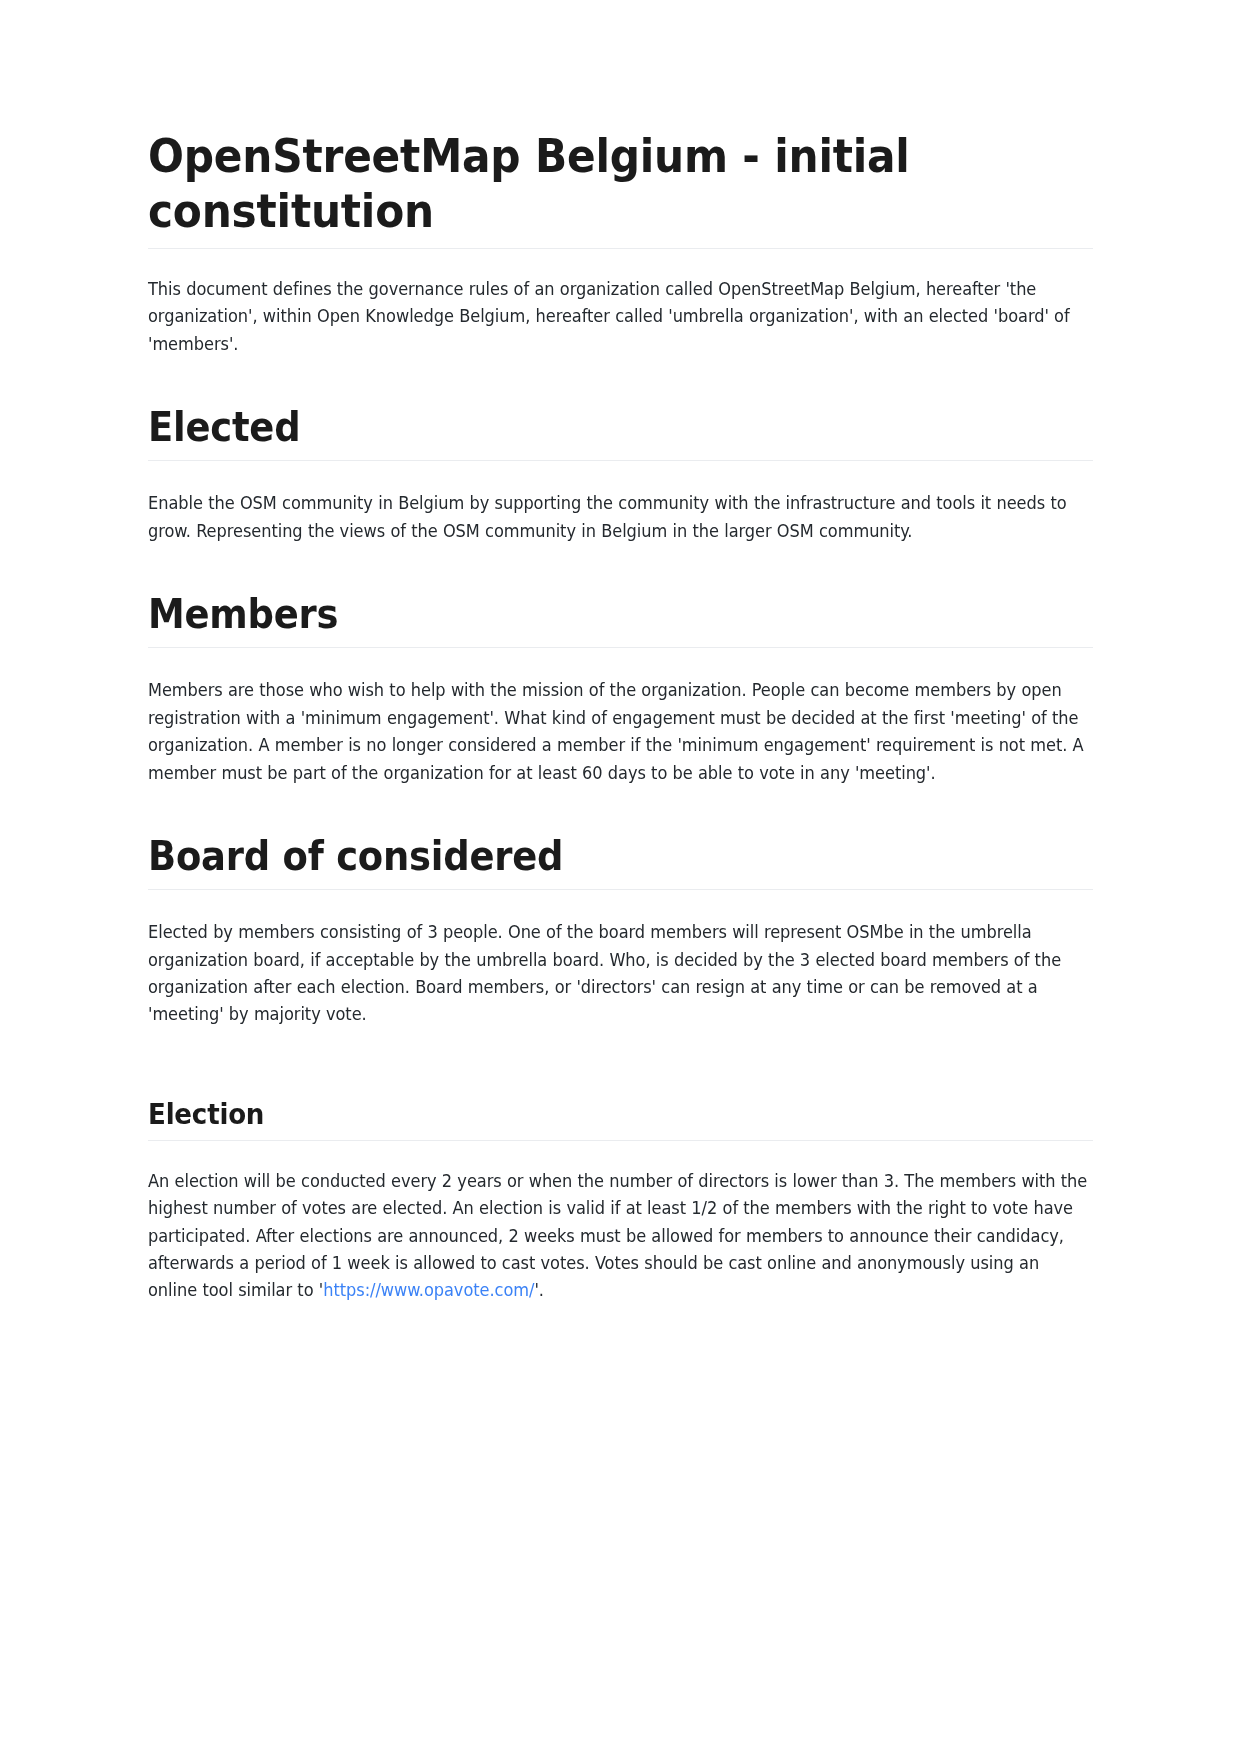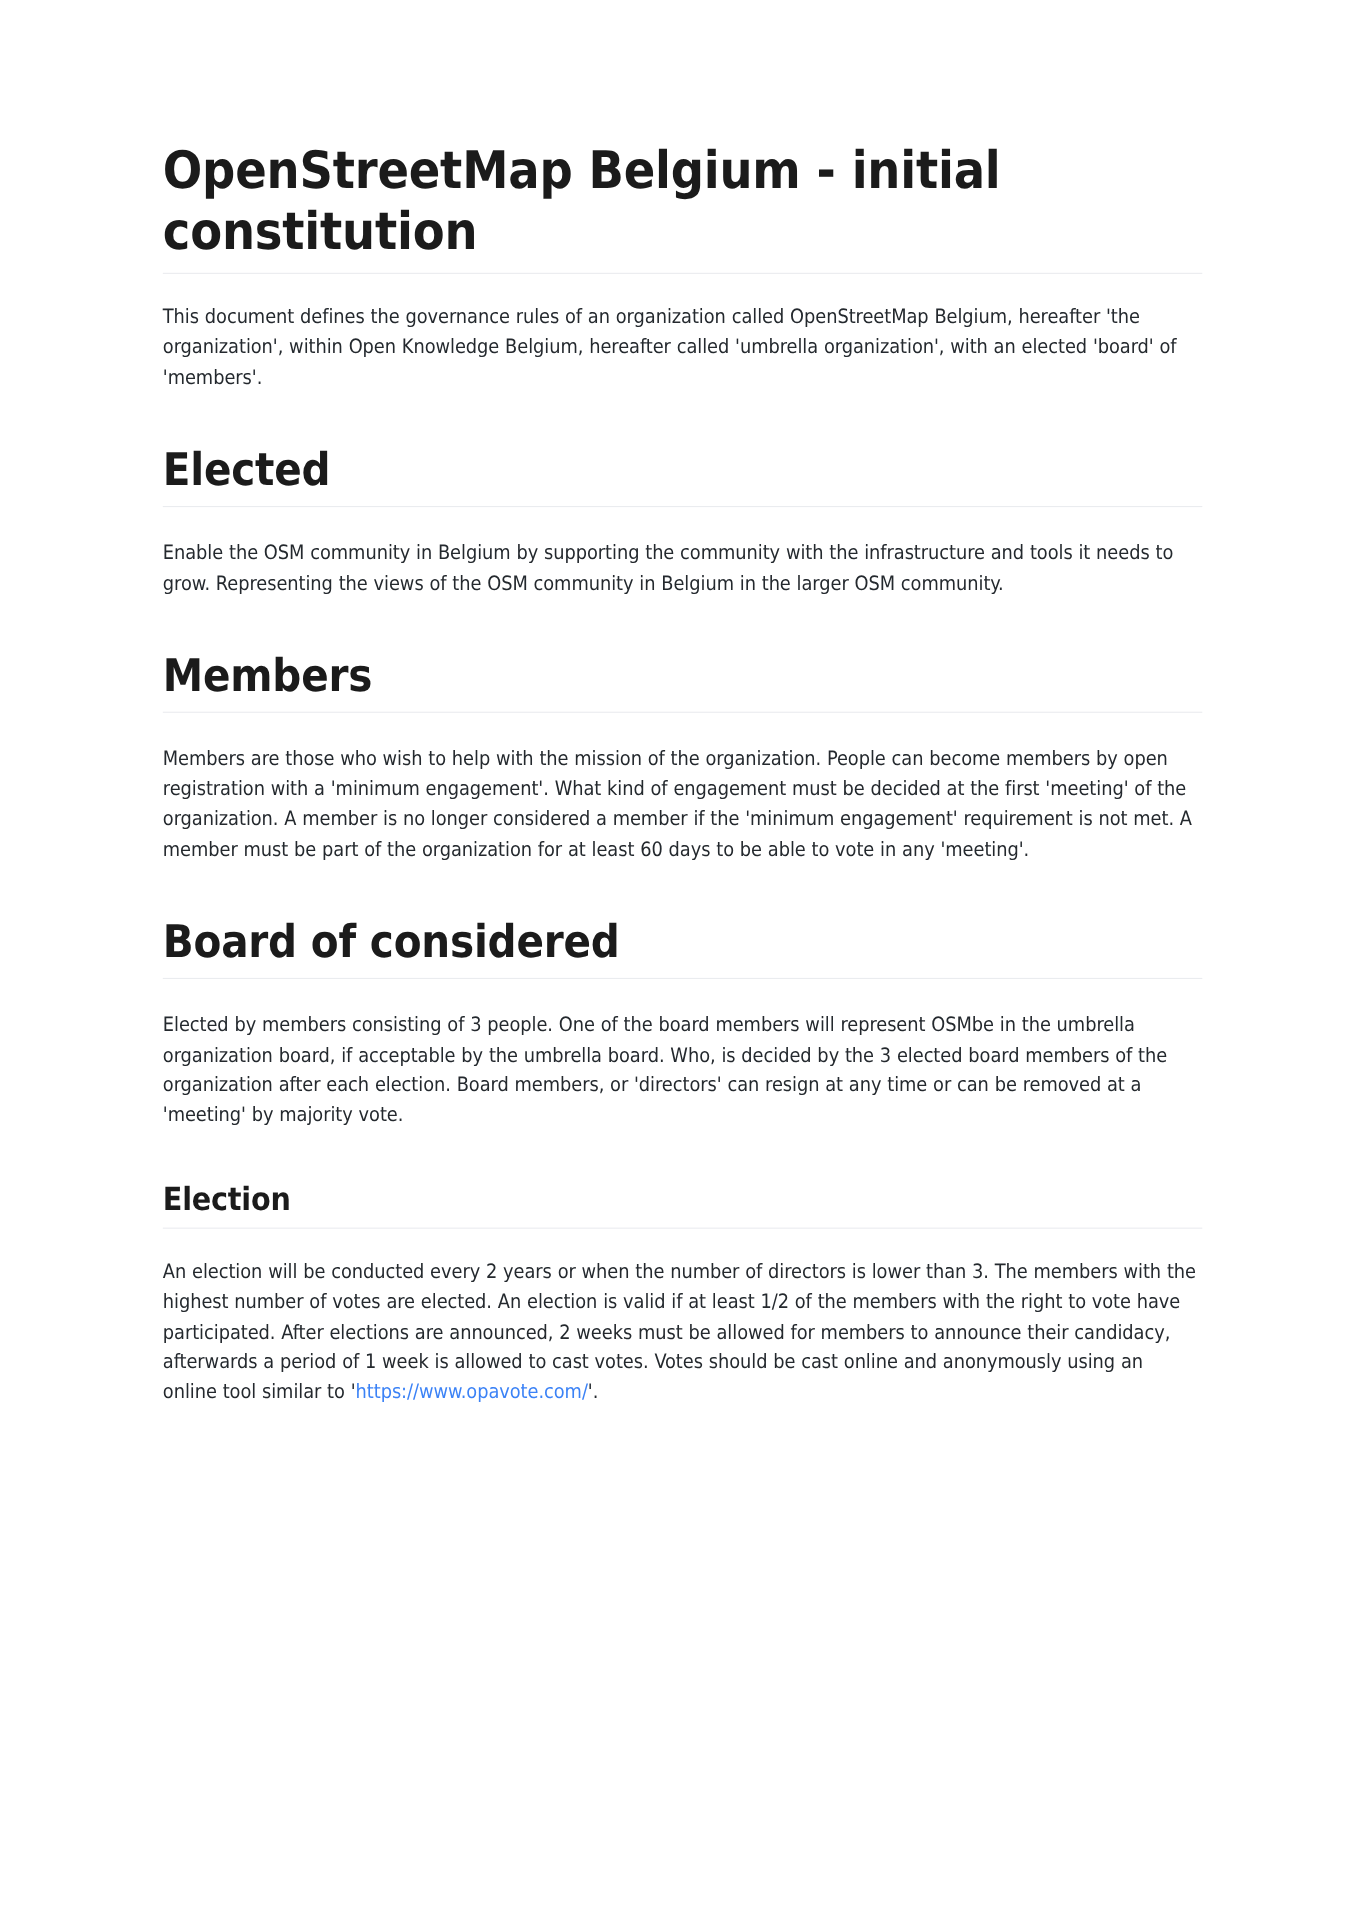--- a/index.html
+++ b/index.html
@@ -48,21 +48,21 @@
   }
 
   h2.section-heading {
     font-size: 41px;
     margin-top: 46px;
     margin-bottom: 28px;
   }
 
   h3.sub-heading {
     font-size: 29px;
-    margin-top: 45px;
+    margin-top: 69px;
     margin-bottom: 26px;
     border-bottom: 1px solid #eaecef;
   }
 
   
   p.body-text {
     font-family: "DejaVu Sans", "Liberation Sans", sans-serif;
     font-stretch: condensed;
     font-size: 18px;
     line-height: 1.52;

